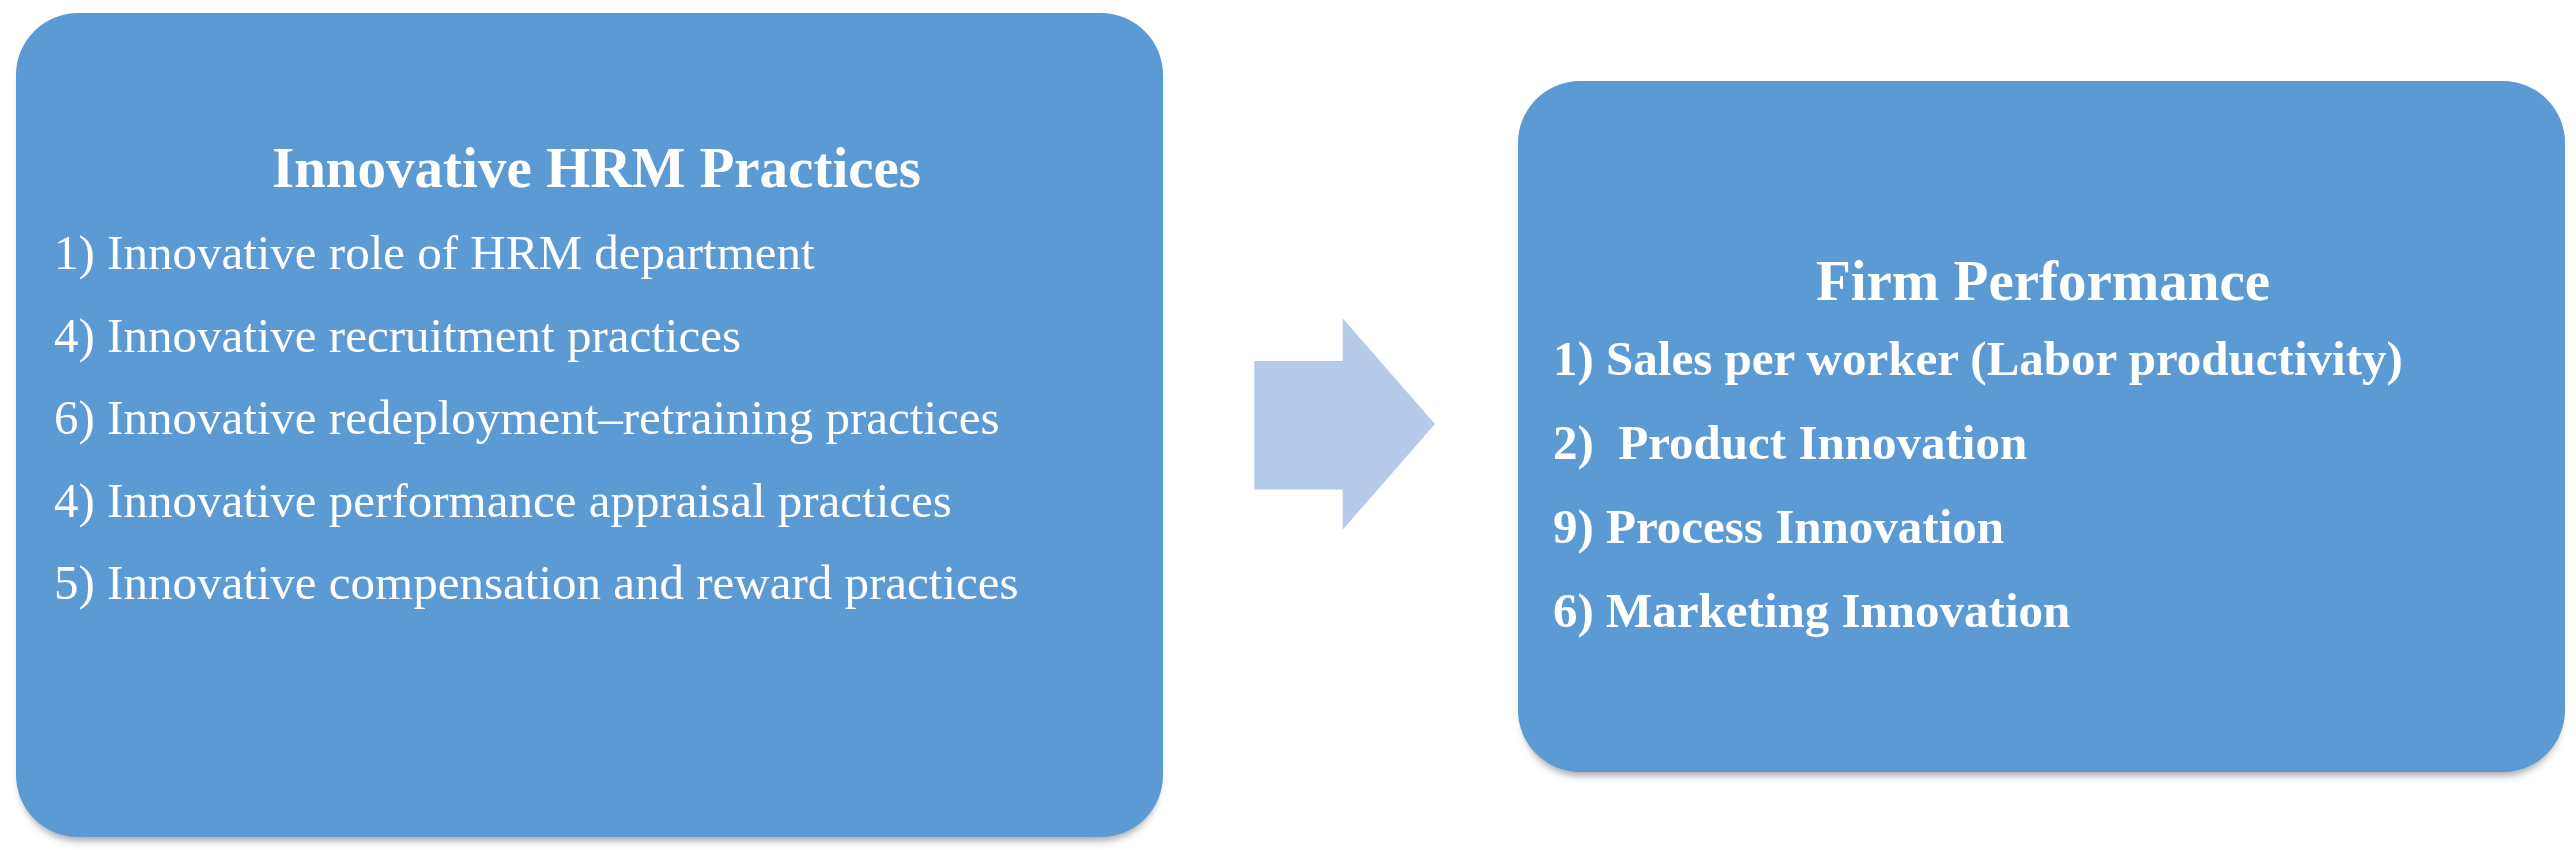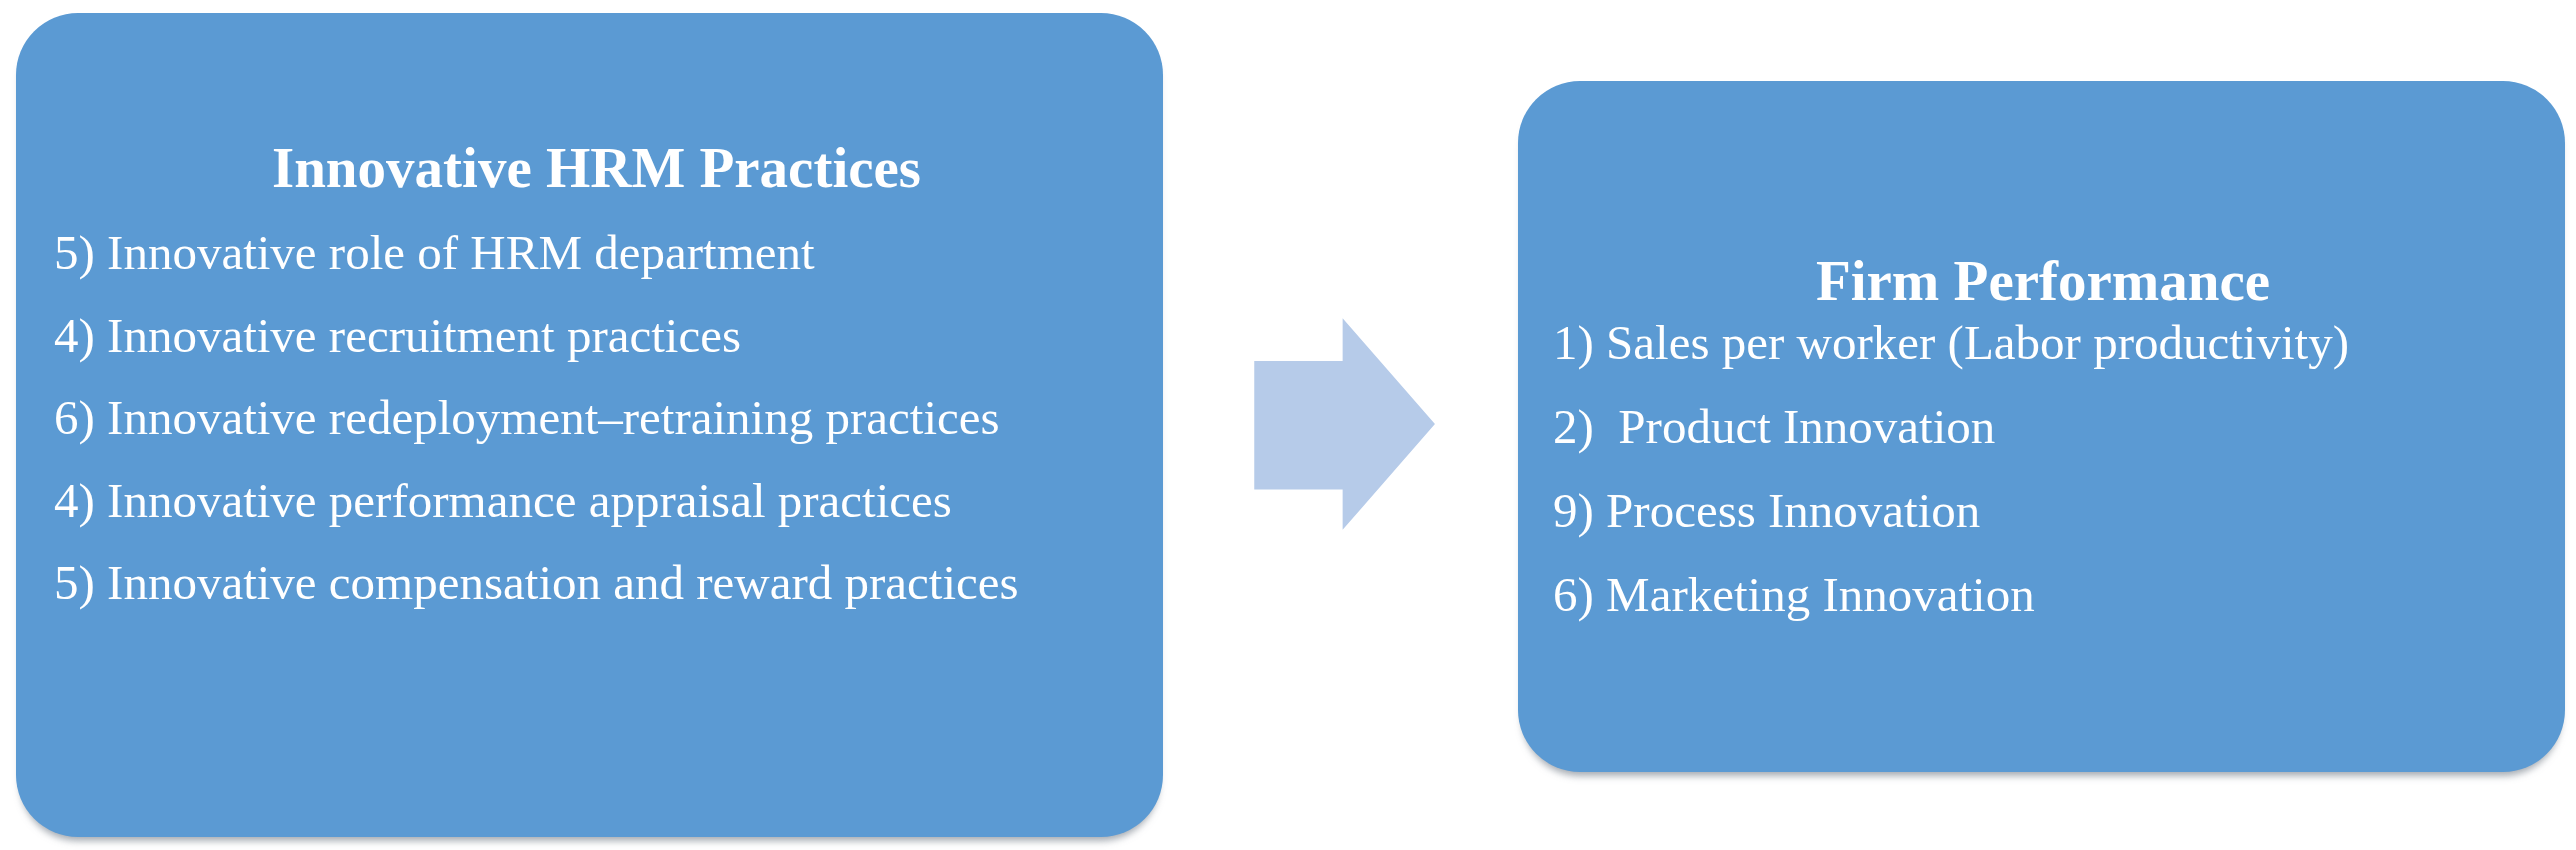--- a/index.html
+++ b/index.html
@@ -30,42 +30,42 @@
     padding: 169px 32px 0 35px;
   }
   .box h2 {
     margin: 0 0 27px 0;
     font-size: 57px;
     line-height: 62px;
     font-weight: bold;
     text-align: center;
     letter-spacing: 0;
   }
-  .box.right h2 { margin-bottom: 4px; }
+  .box.right h2 { margin-bottom: 20px; }
   .item {
     margin: 0 0 28.4px 0;
     font-size: 49px;
     line-height: 54px;
     white-space: pre-wrap;
   }
-  .box.right .item { margin-bottom: 30px; }
+  .box.right .item { margin-bottom: 30px; font-weight: bold; }
   .arrow-svg {
     position: absolute;
     left: 1250px; top: 316px;
     width: 190px; height: 217px;
   }
 </style>
 </head>
 <body>
 
 <div id="canvas">
 
   <section class="box left">
     <h2>Innovative HRM Practices</h2>
-    <p class="item">5) Innovative role of HRM department</p>
+    <p class="item">1) Innovative role of HRM department</p>
     <p class="item">4) Innovative recruitment practices</p>
     <p class="item">6) Innovative redeployment–retraining practices</p>
     <p class="item">4) Innovative performance appraisal practices</p>
     <p class="item">5) Innovative compensation and reward practices</p>
   </section>
 
   <svg class="arrow-svg" viewBox="0 0 240 275" xmlns="http://www.w3.org/2000/svg" aria-hidden="true">
     <polygon points="5,57 117,57 117,3 234,137 117,271 117,220 5,220" fill="#b6cbe9"></polygon>
   </svg>
 

